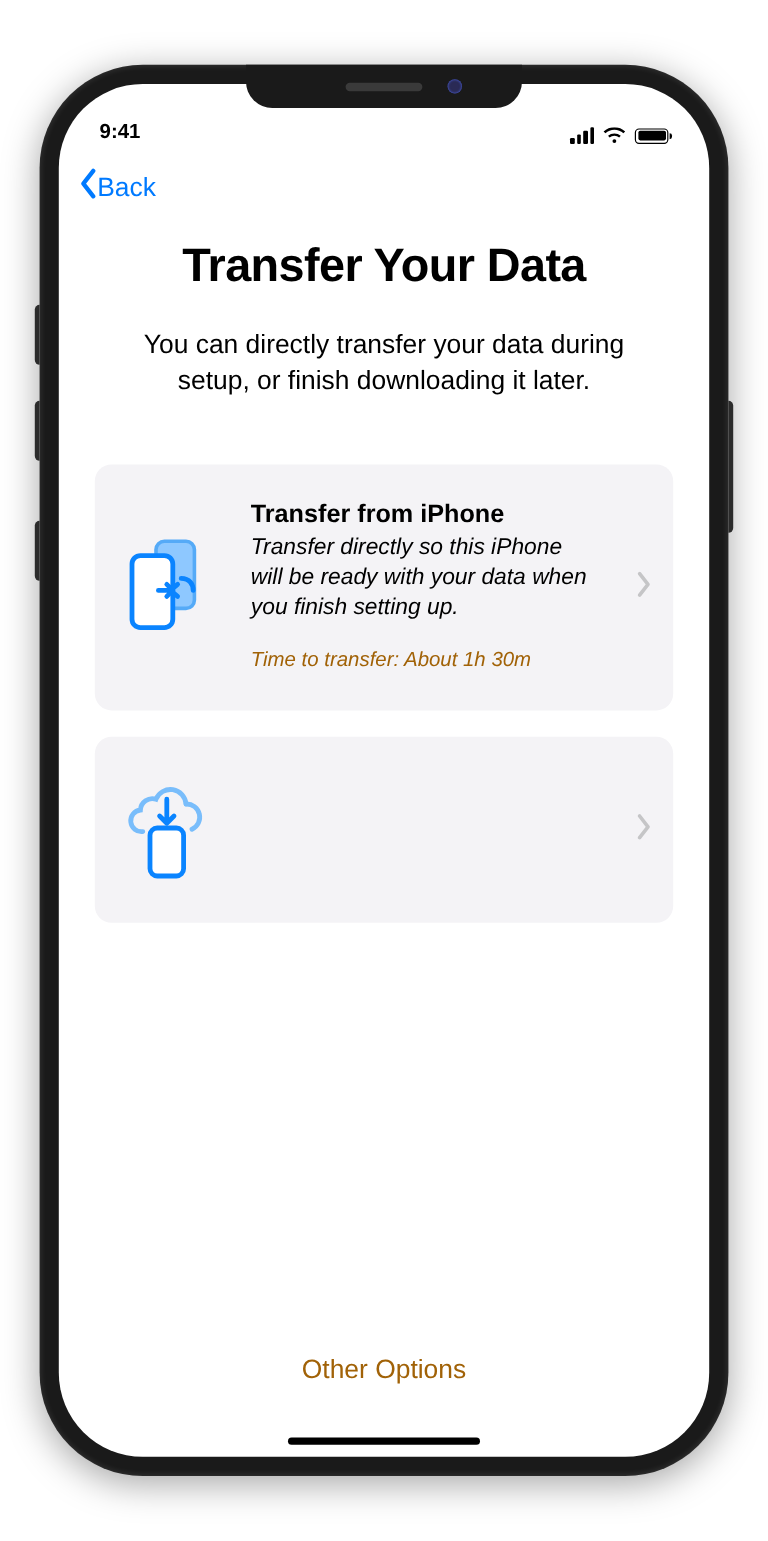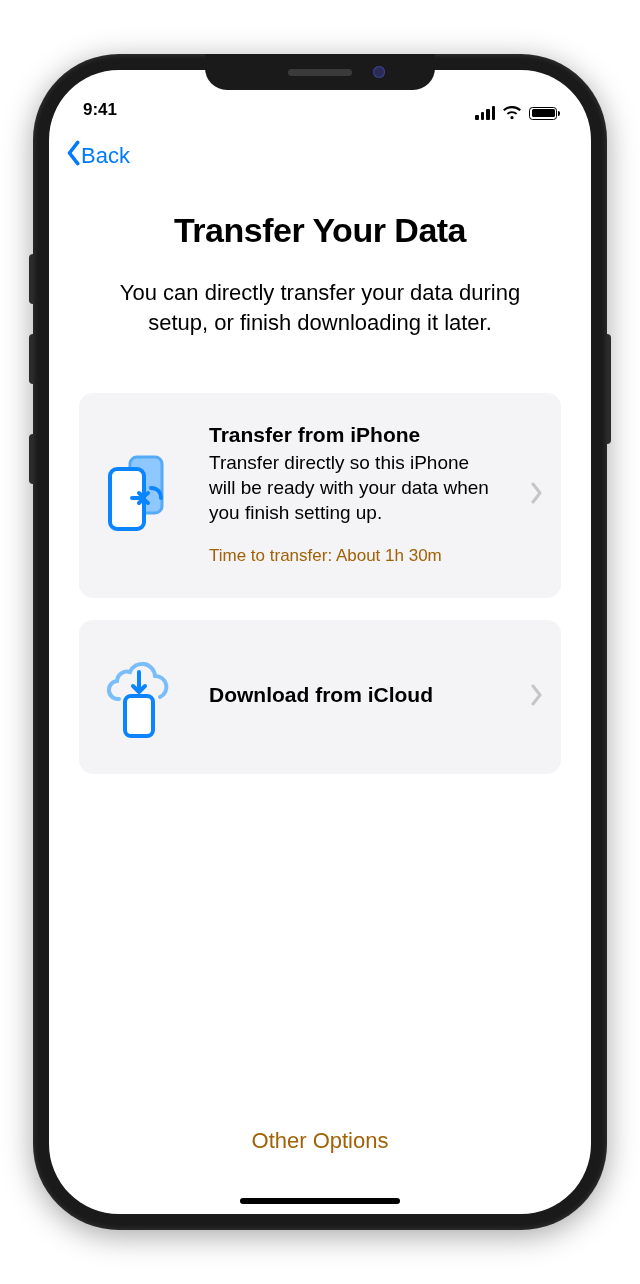--- a/index.html
+++ b/index.html
@@ -141,25 +141,25 @@
     .back svg { width: 16px; height: 26px; }
 
     
     .content {
       flex: 1;
       display: flex;
       flex-direction: column;
       padding: 18px 30px 0;
     }
     .title {
-      font-size: 34px;
+      font-size: 39px;
       font-weight: 800;
       letter-spacing: -0.5px;
       text-align: center;
-      margin-top: 21px;
+      margin-top: 10px;
     }
     .subtitle {
       font-size: 22px;
       line-height: 1.35;
       color: #000;
       text-align: center;
       margin-top: 28px;
       padding: 0 8px;
     }
 
@@ -187,20 +187,21 @@
     }
     .card h3 {
       font-size: 21px;
       font-weight: 700;
       margin-bottom: 4px;
     }
     .card p {
       font-size: 19px;
       line-height: 1.3;
       color: #000;
+      font-style: italic;
     }
     .card .footnote {
       font-size: 17px;
       margin-top: 20px;
       color: #a16207;
     }
     .card .chev {
       flex-shrink: 0;
       color: #c5c5c7;
     }
@@ -297,21 +298,20 @@
             <span>
               <svg width="72" height="90" viewBox="0 0 72 90" fill="none">
                 <path d="M52 26a13 13 0 0 0-25-4 10 10 0 0 0-13 9 9 9 0 0 0 2 18" stroke="#79bdfb" stroke-width="4" fill="none" stroke-linecap="round"></path>
                 <path d="M52 26a11 11 0 0 1 5 21" stroke="#79bdfb" stroke-width="4" fill="none" stroke-linecap="round"></path>
                 <path d="M36 20v20m0 0-6-6m6 6 6-6" stroke="#0a84ff" stroke-width="4" stroke-linecap="round" stroke-linejoin="round" transform="translate(0 2)"></path>
                 <rect x="22" y="46" width="28" height="40" rx="6" fill="#fff" stroke="#0a84ff" stroke-width="4"></rect>
               </svg>
             </span>
           </div>
           <div class="text">
-            <h3>Download from iCloud</h3>
           </div>
           <span class="chev">
             <svg viewBox="0 0 12 22" fill="none">
                 <path d="M2 2l7 9-7 9" stroke="#c5c5c7" stroke-width="3" stroke-linecap="round" stroke-linejoin="round"></path>
               </svg>
           </span>
         </div>
 
       </div>
 

